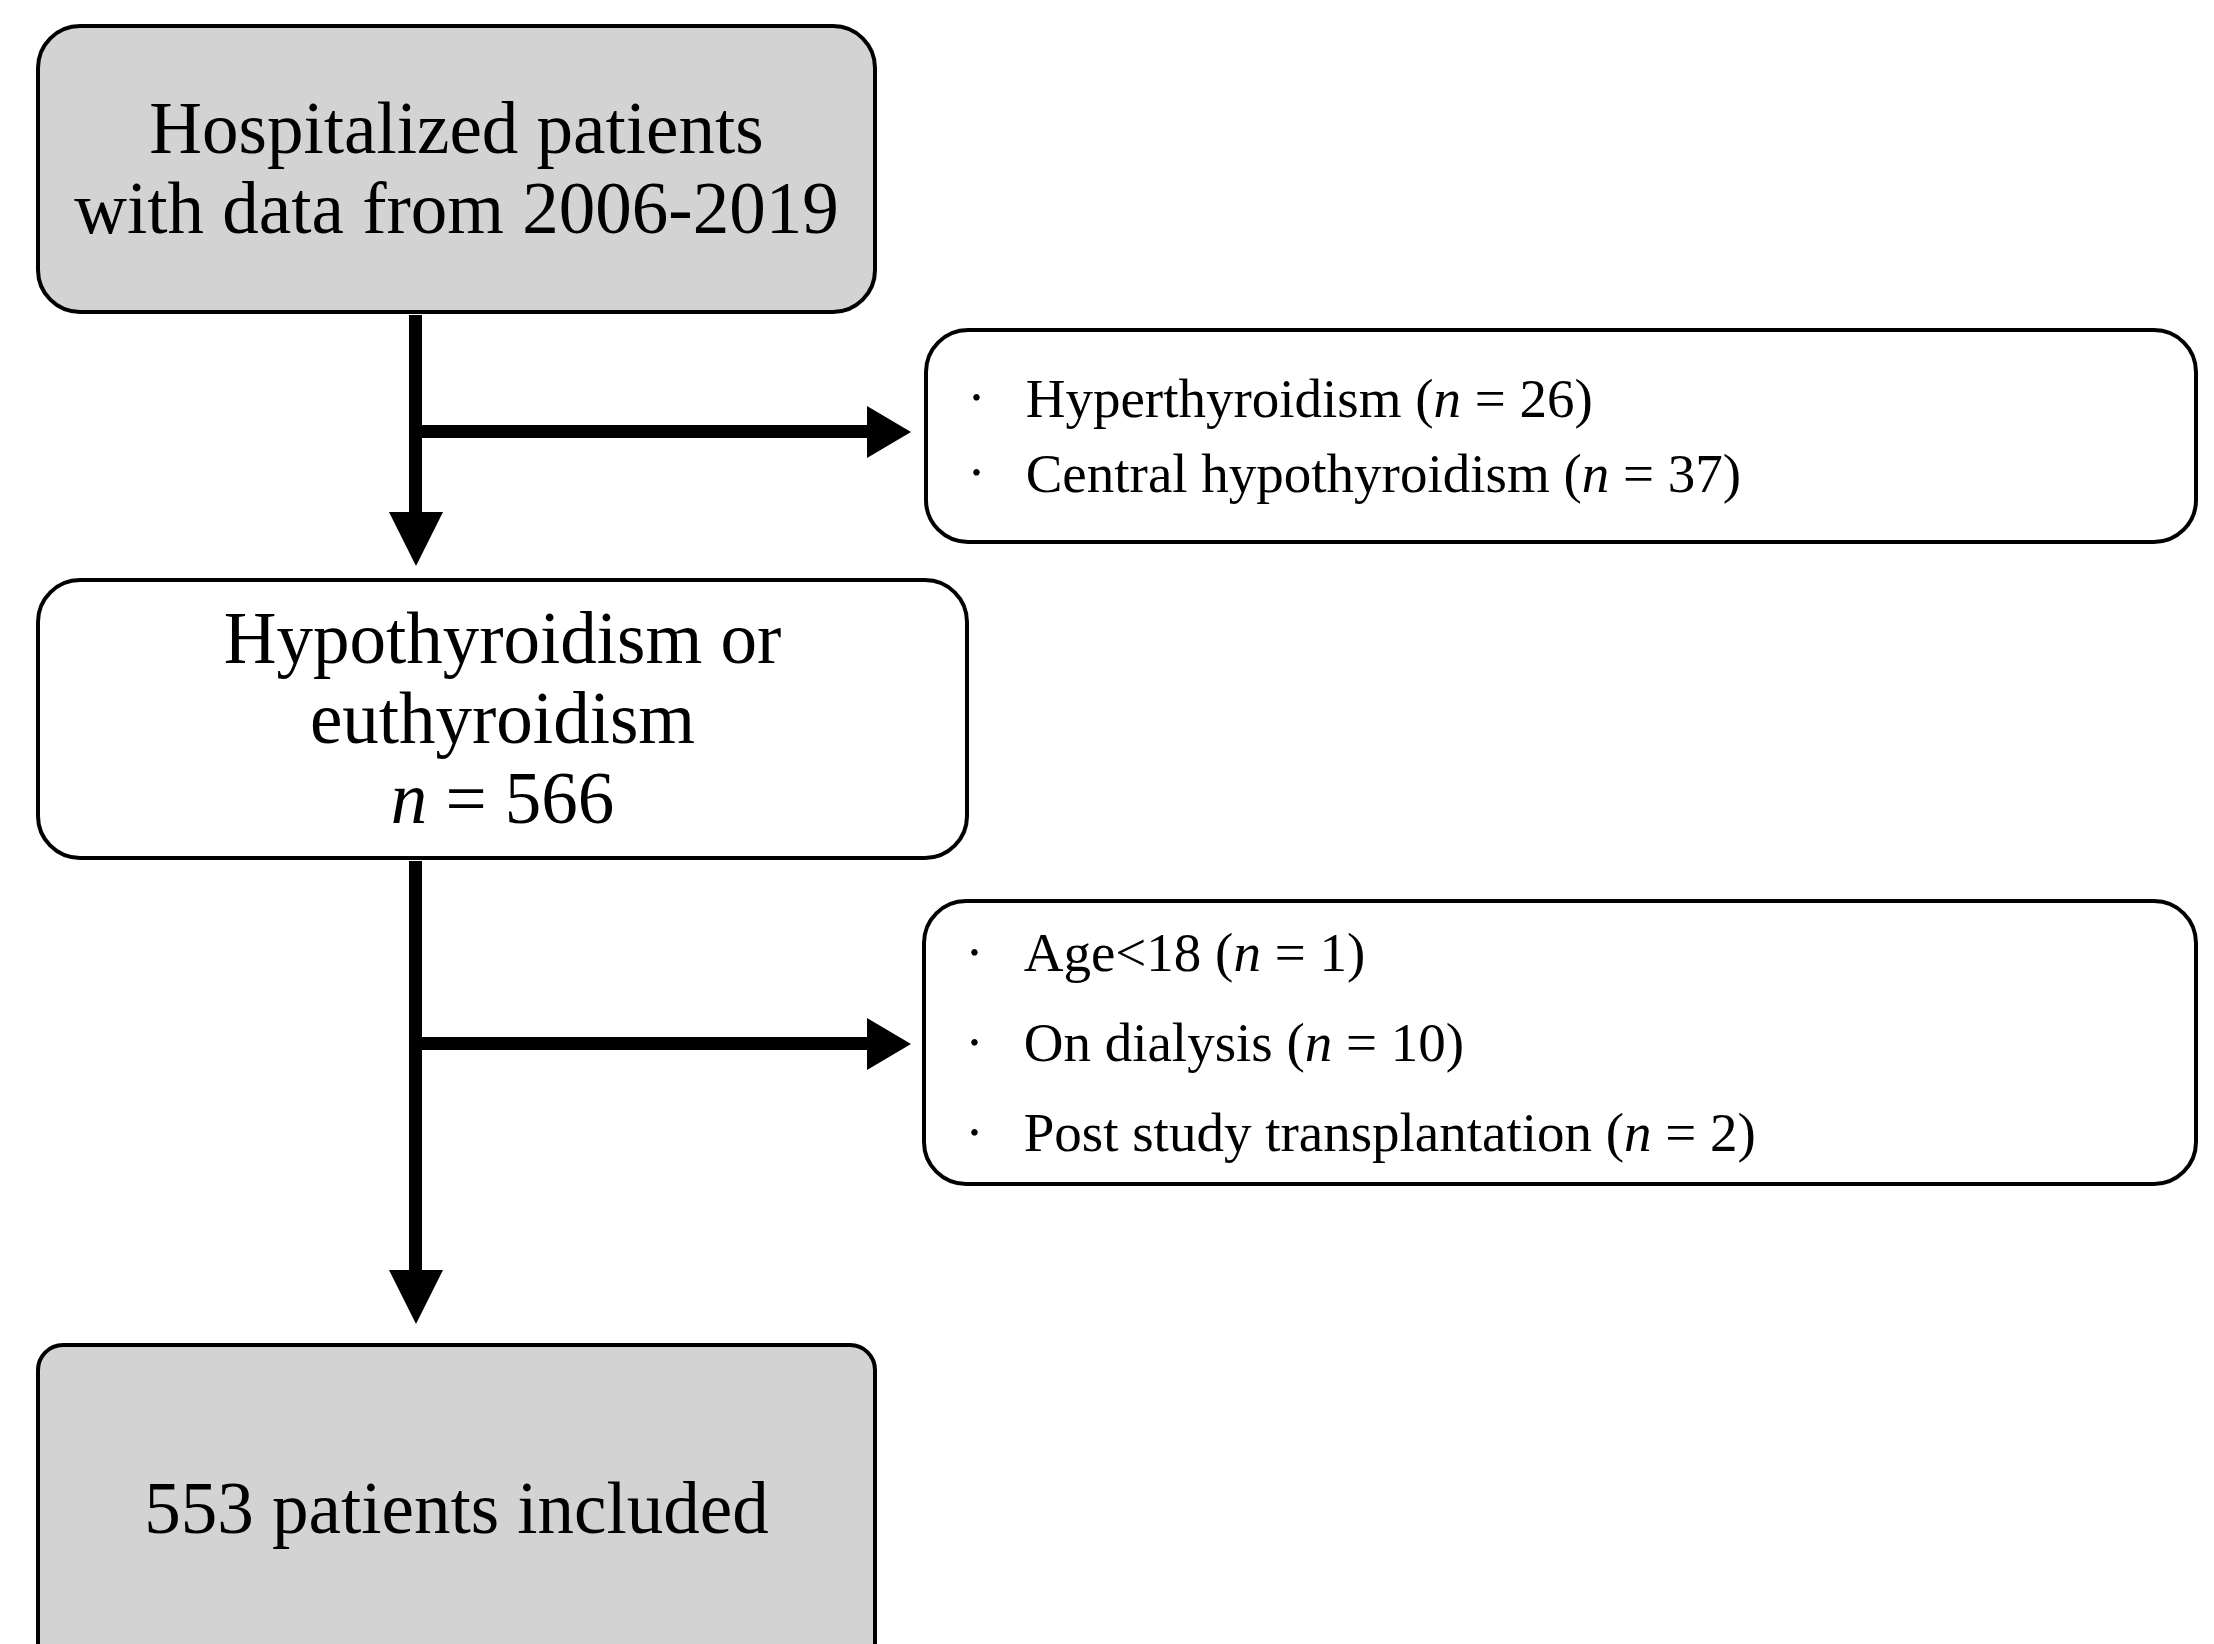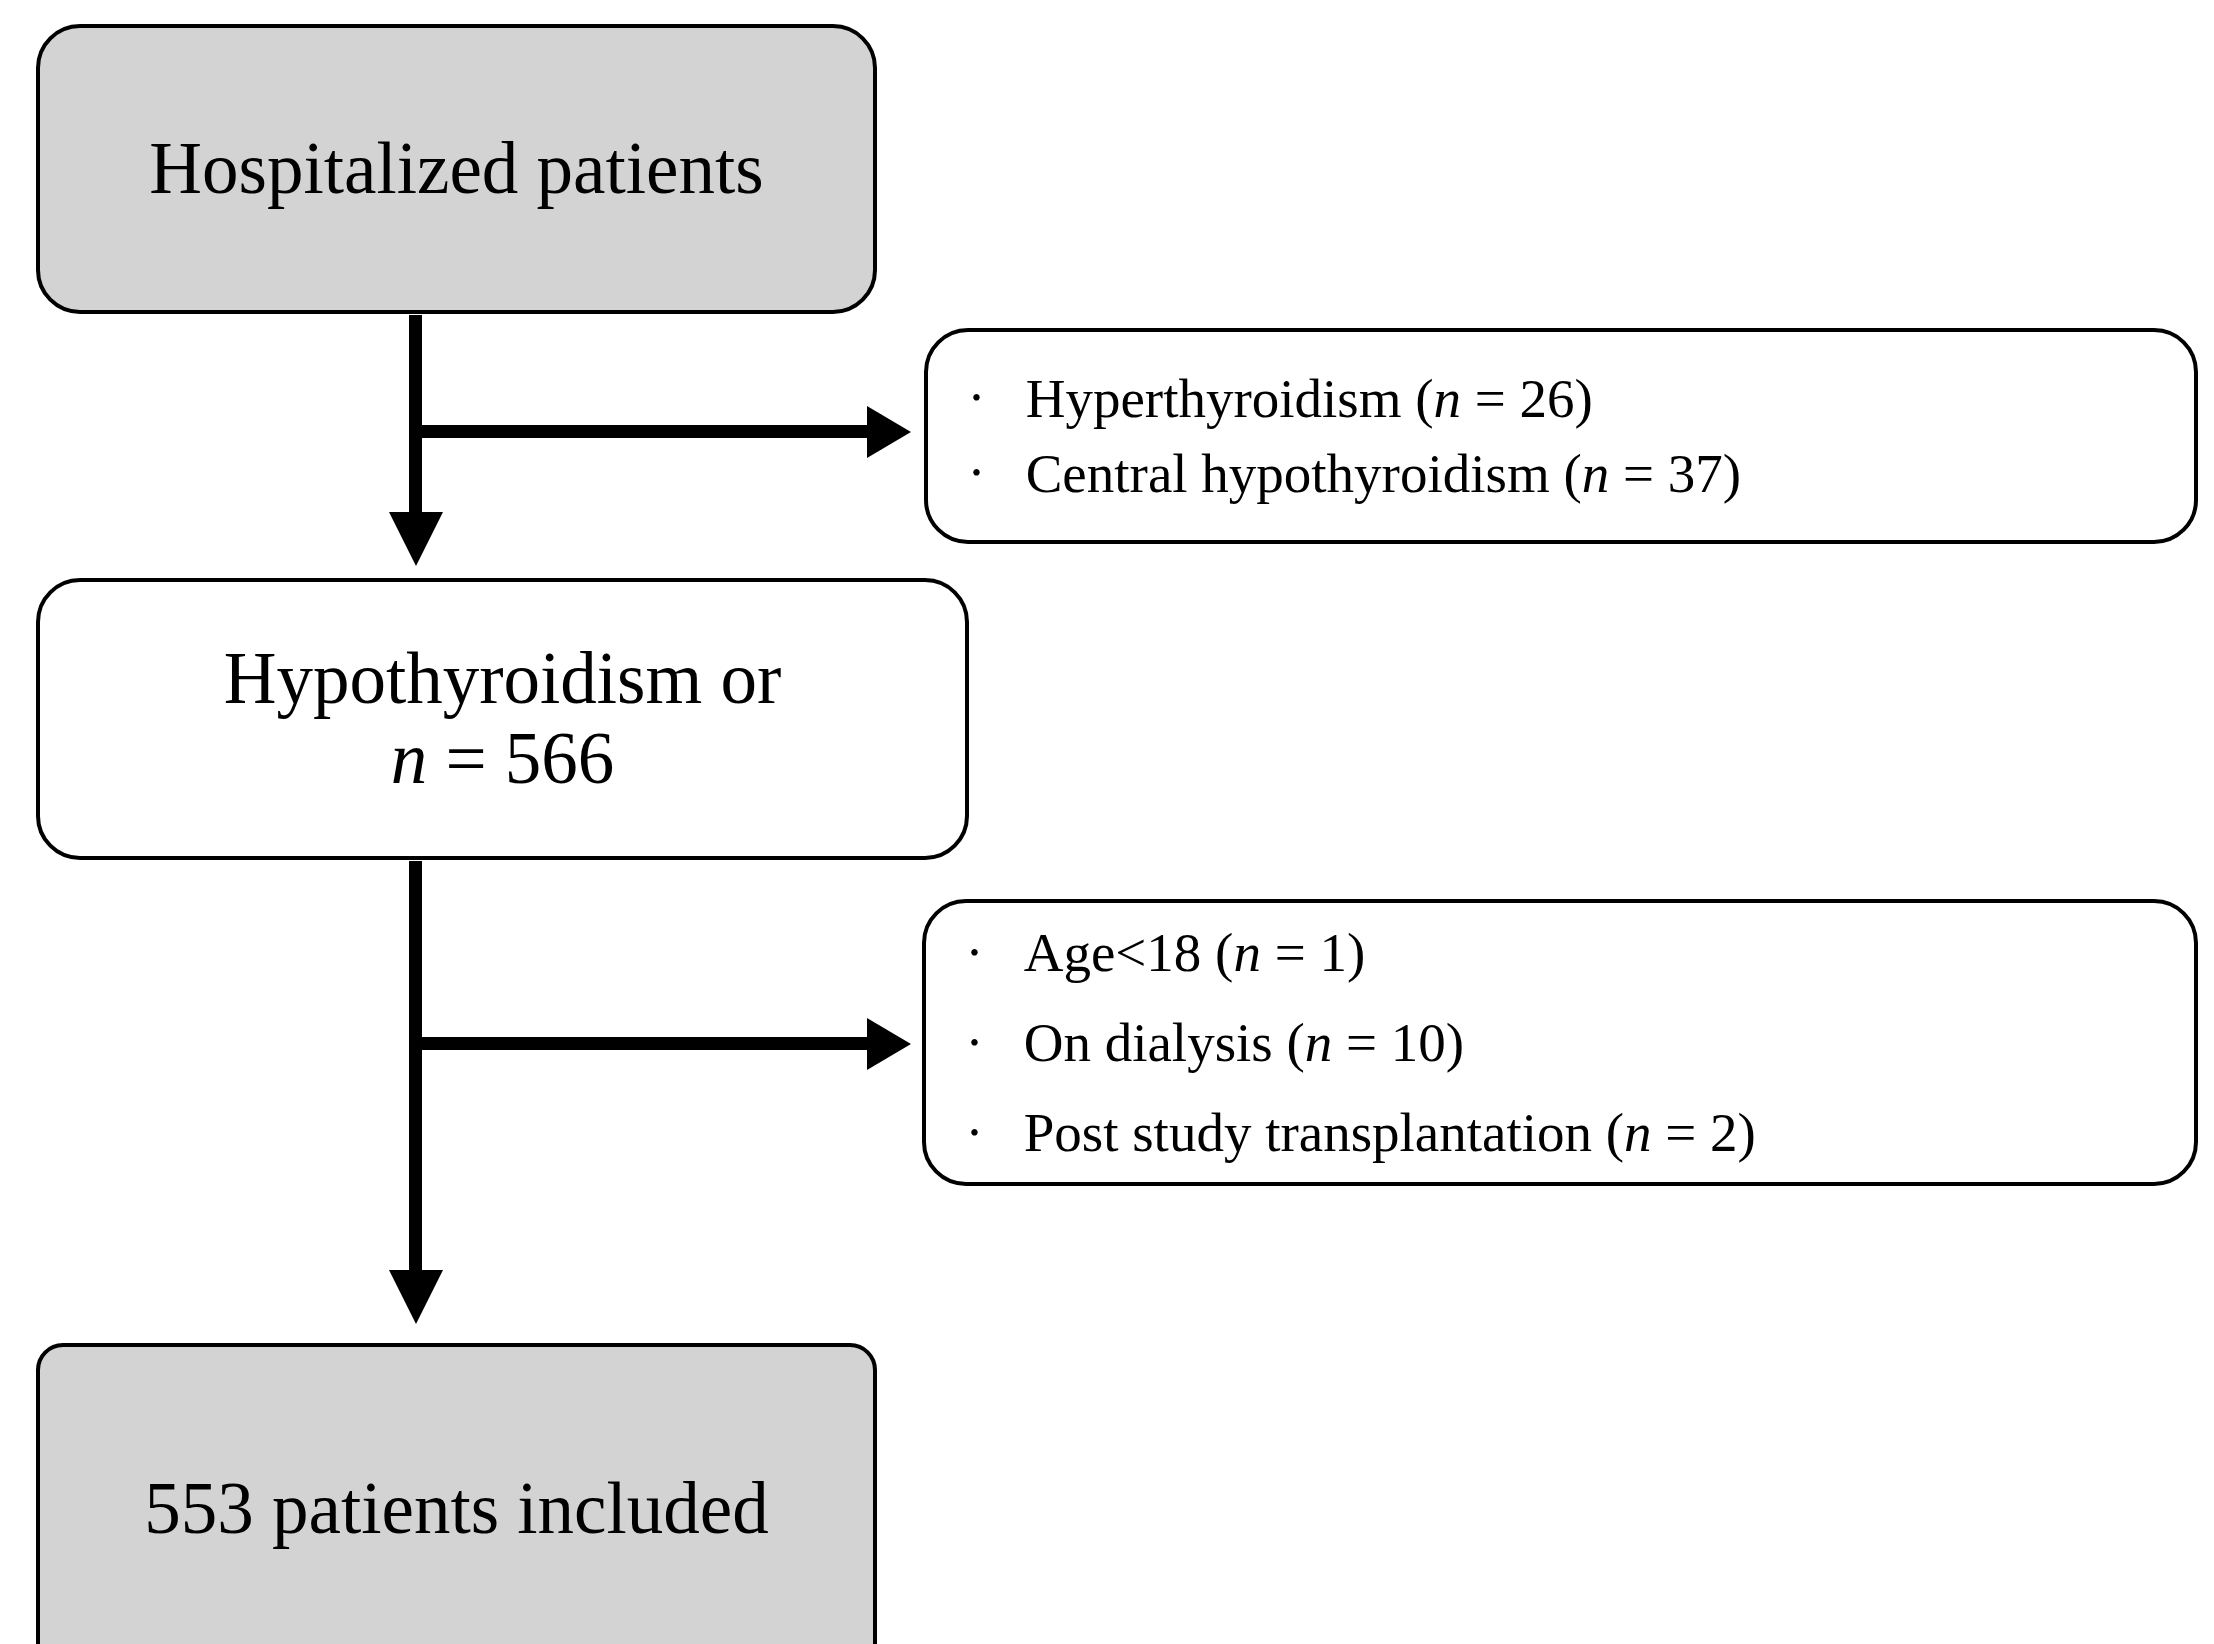--- a/index.html
+++ b/index.html
@@ -74,40 +74,42 @@
   #head-right1 { left: 867px; top:  406px; }
   #head-right2 { left: 867px; top: 1018px; }
 </style>
 </head>
 <body>
 
 <div class="canvas">
 
   <section class="box gray center-text" id="box-source">
     <div class="main-ln">Hospitalized patients</div>
+    <div class="main-ln">with data from 2006-2019</div>
   </section>
 
   <div class="vline" id="vline1"></div>
   <div class="head-down" id="head-down1"></div>
   <div class="hline" id="hline1"></div>
   <div class="head-right" id="head-right1"></div>
 
   <section class="box white bullet-box" id="box-excl1">
     <div class="bullet-row">
       <span class="bullet">•</span>
       <span><span>Hyperthyroidism (</span><span class="it">n</span><span> = 26)</span></span>
     </div>
     <div class="bullet-row">
       <span class="bullet">•</span>
       <span><span>Central hypothyroidism (</span><span class="it">n</span><span> = 37)</span></span>
     </div>
   </section>
 
   <section class="box white center-text" id="box-eligible">
     <div class="main-ln">Hypothyroidism or</div>
+    <div class="main-ln">euthyroidism</div>
     <div class="main-ln"><span class="it">n</span><span> = 566</span></div>
   </section>
 
   <div class="vline" id="vline2"></div>
   <div class="head-down" id="head-down2"></div>
   <div class="hline" id="hline2"></div>
   <div class="head-right" id="head-right2"></div>
 
   <section class="box white bullet-box" id="box-excl2">
     <div class="bullet-row">

